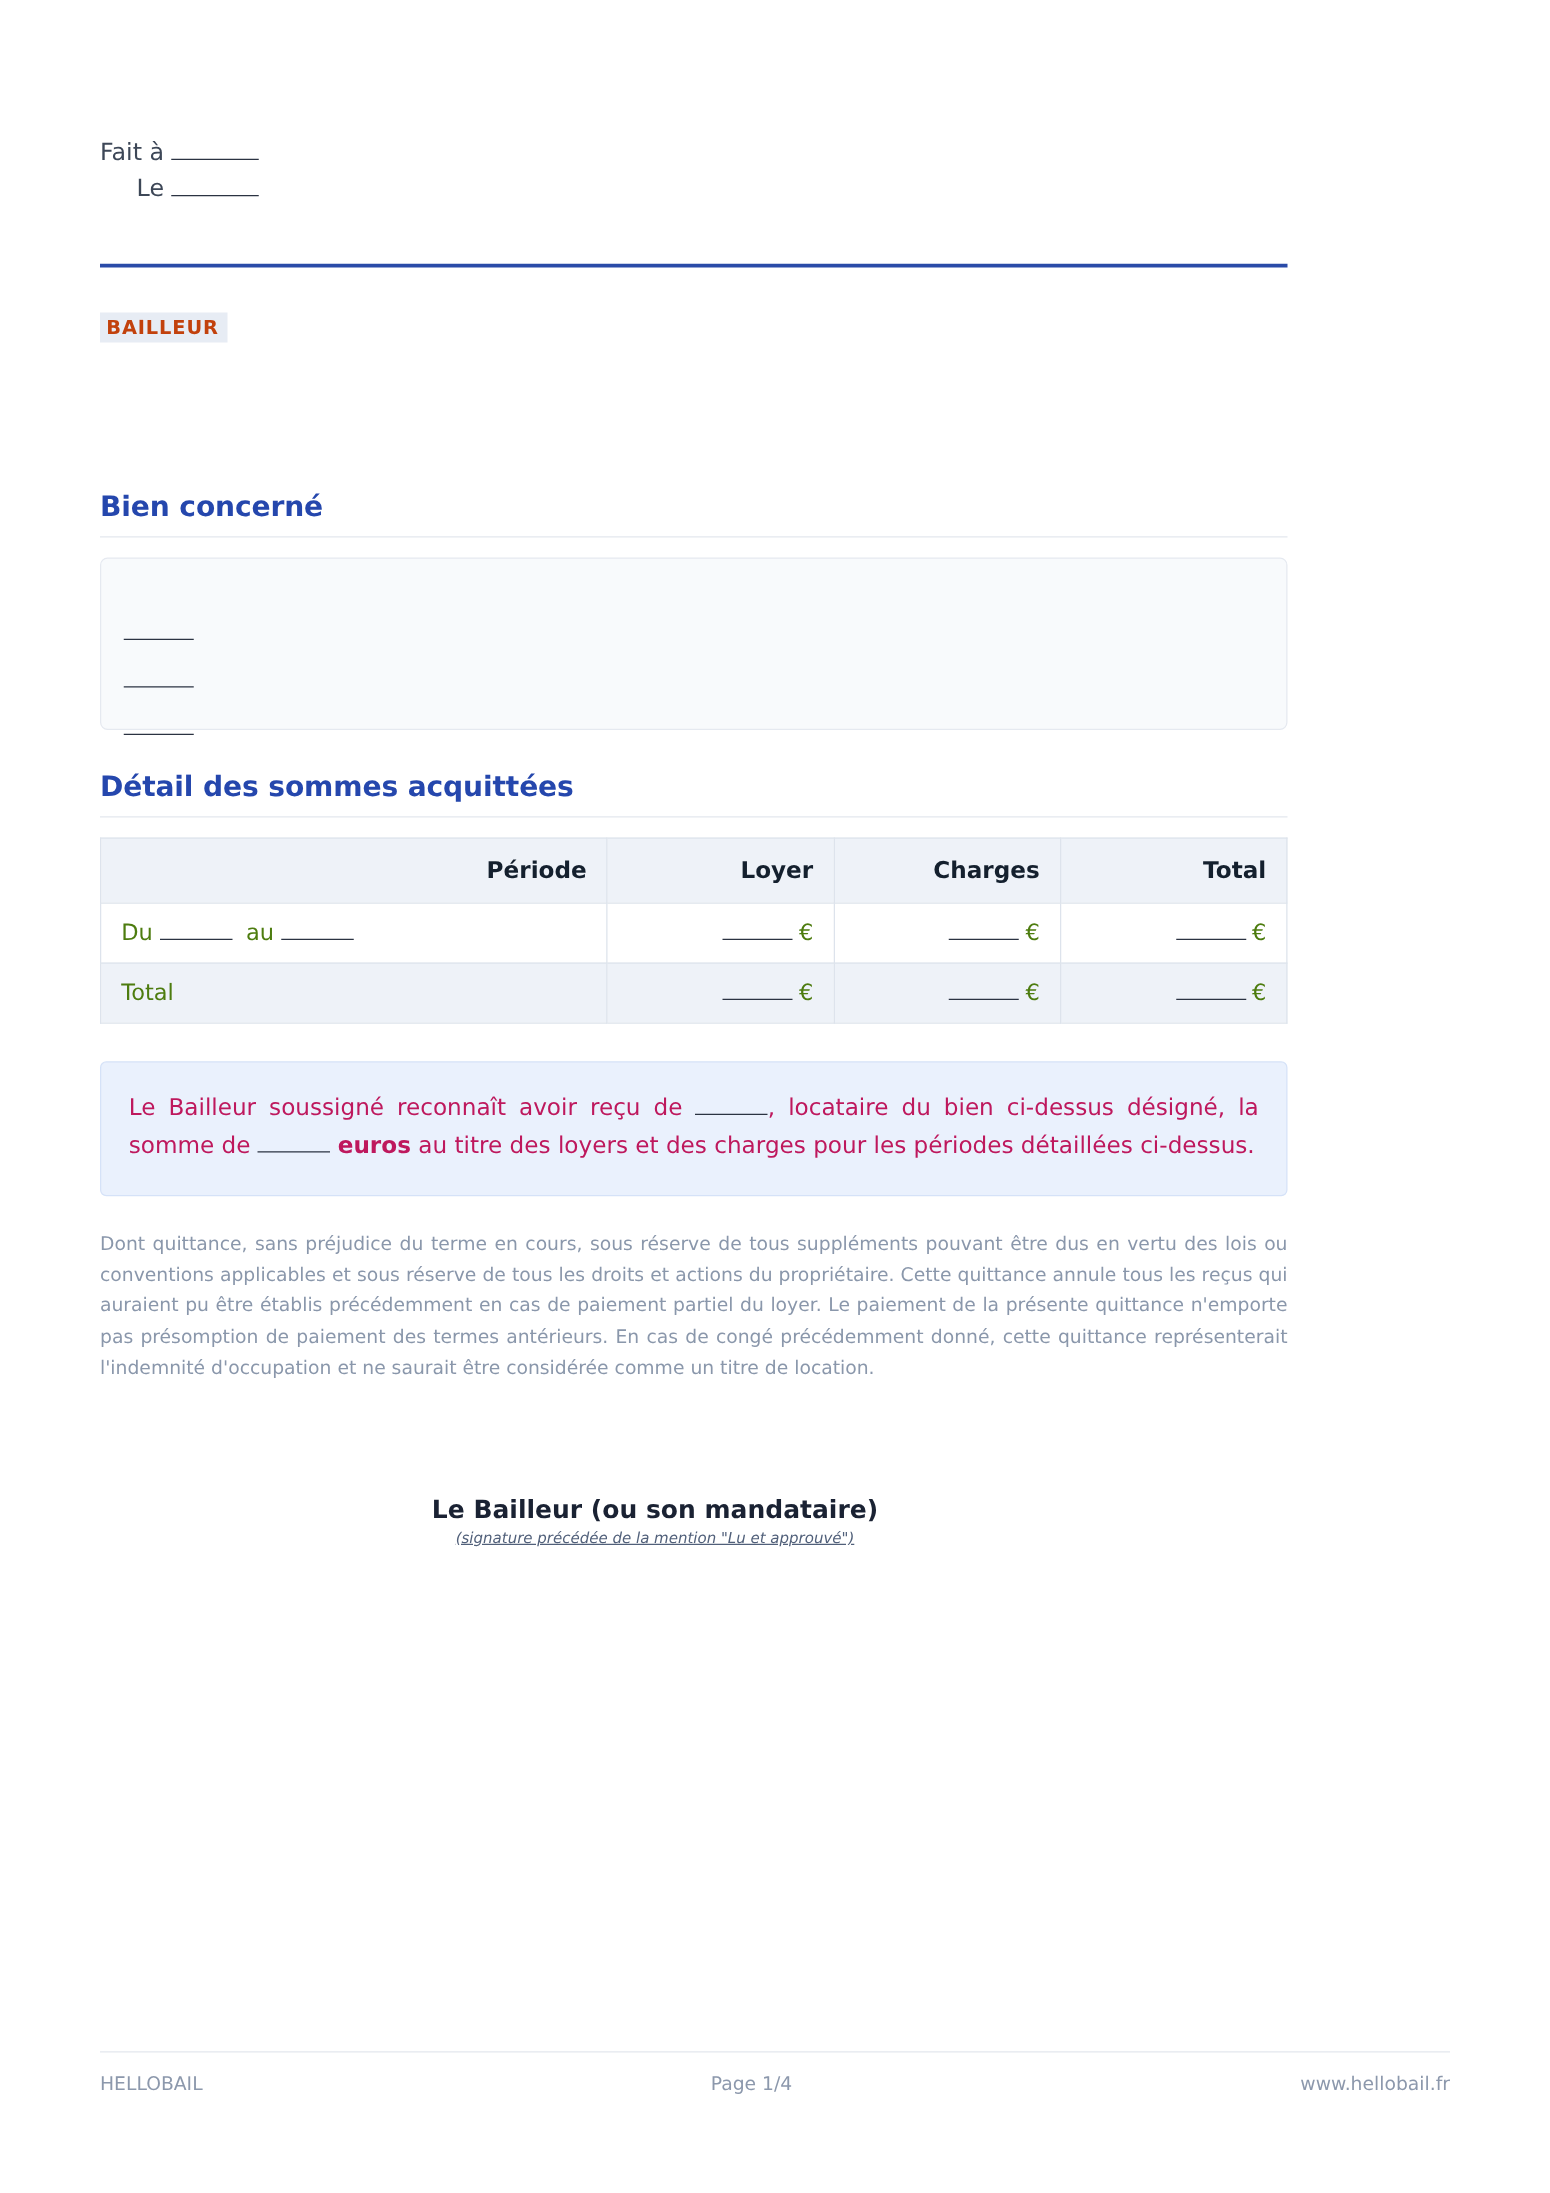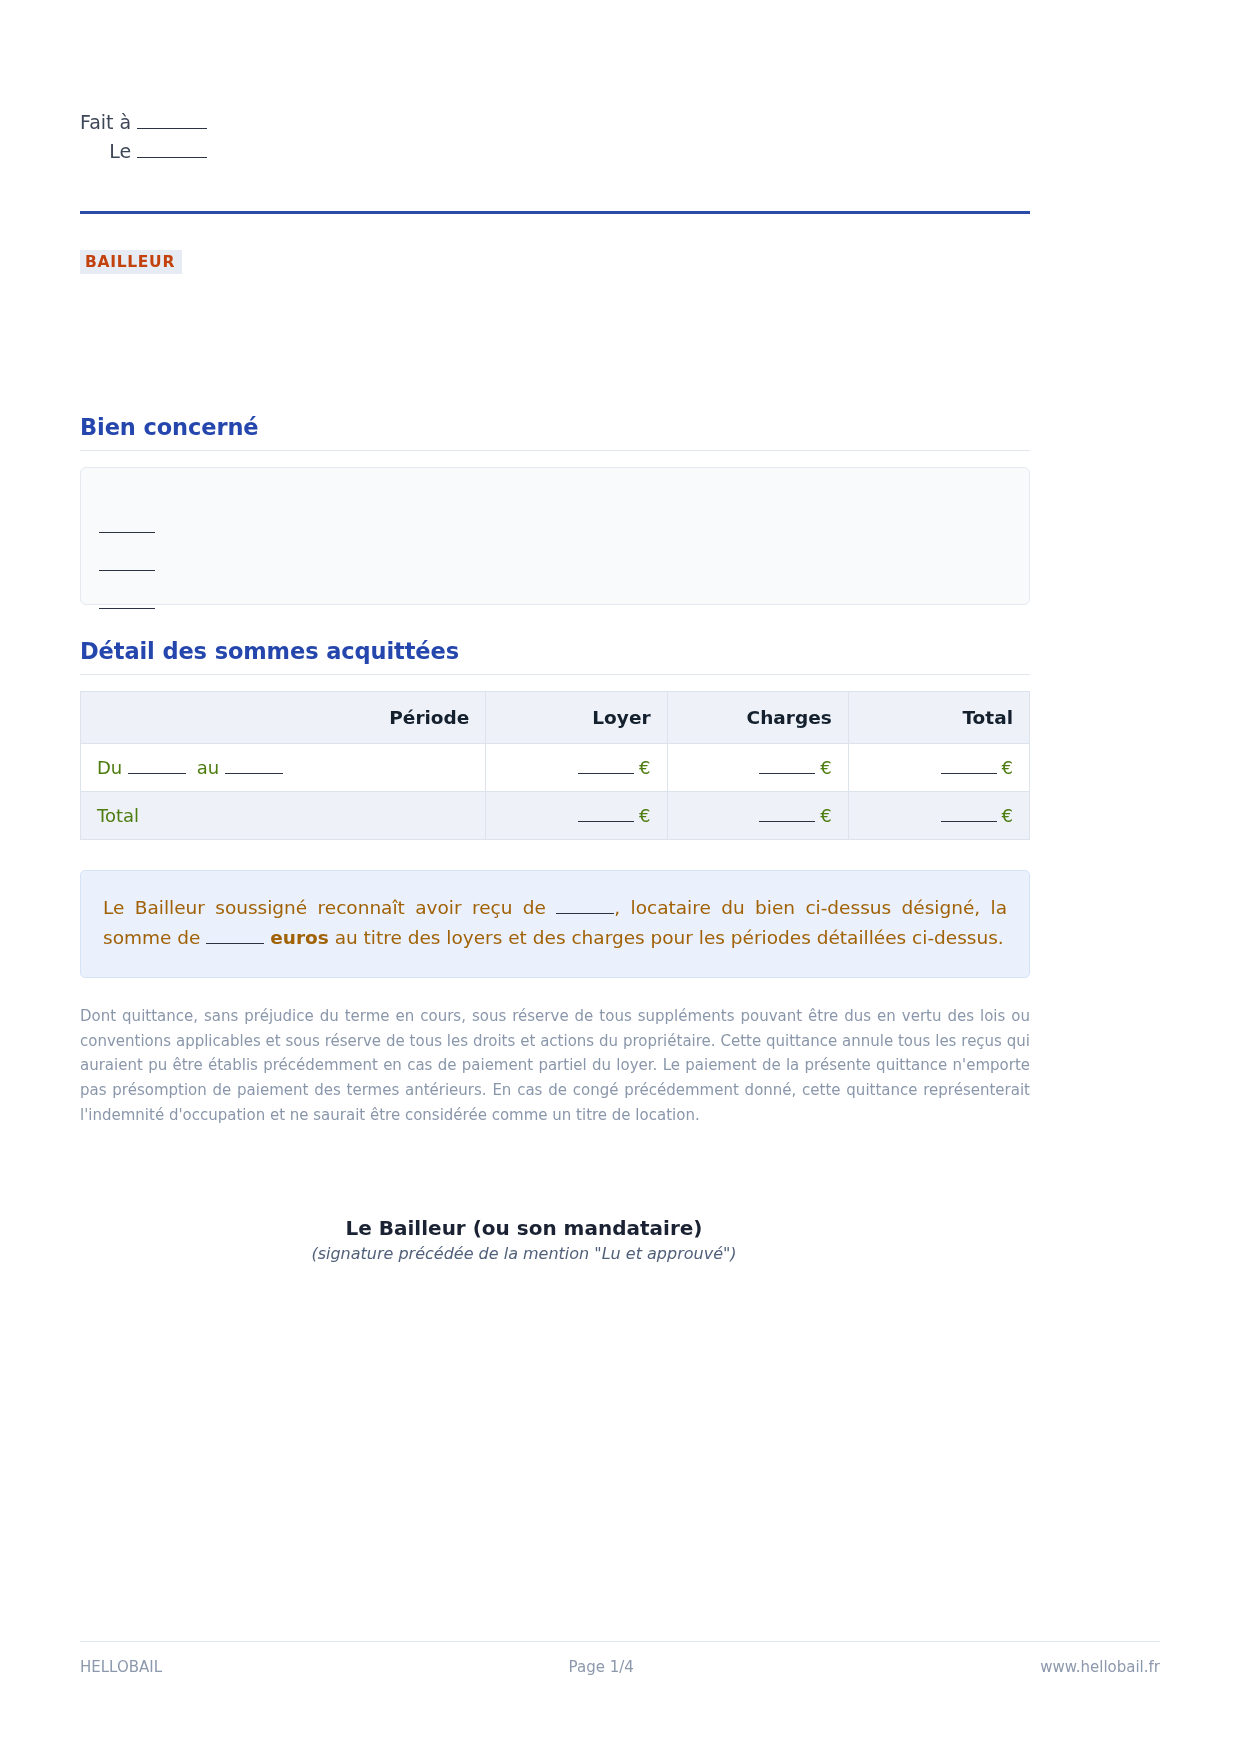--- a/index.html
+++ b/index.html
@@ -99,21 +99,21 @@
     margin: 0 0 10px 0;
     letter-spacing: -0.1px;
   }
   .section-rule {
     border: none;
     border-top: 1px solid #e3e7ee;
     margin: 0 0 16px 0;
   }
 
   
-  .bien-section { margin-top: 44px; }
+  .bien-section { margin-top: 23px; }
   .bien-box {
     background: #f8fafc;
     border: 1px solid #e5e9f0;
     border-radius: 6px;
     height: 138px;
     box-sizing: border-box;
     padding: 50px 0 0 18px;
   }
   .bien-line { margin-bottom: 19px; }
   .bien-line .blank { width: 56px; }
@@ -148,21 +148,21 @@
 
   
   .callout {
     margin-top: 30px;
     background: #eaf1fd;
     border: 1px solid #d5e2f8;
     border-radius: 5px;
     padding: 22px 22px 24px 22px;
     font-size: 18.5px;
     line-height: 1.62;
-    color: #a16207;
+    color: #be185d;
     text-align: justify;
   }
   .callout .blank { width: 58px; }
   .callout b { font-weight: 700; }
 
   
   .legal {
     margin-top: 26px;
     font-size: 15px;
     line-height: 1.65;
@@ -176,23 +176,24 @@
     text-align: center;
     padding-right: 62px;
   }
   .sig-title {
     font-size: 20px;
     font-weight: 700;
     color: #1a2233;
     margin-bottom: 4px;
   }
   .sig-sub {
-    font-size: 16px;
+    font-size: 12px;
     font-style: italic;
     color: #51607a;
+    text-decoration: underline;
   }
 
   
   .footer {
     position: absolute;
     left: 80px;
     right: 80px;
     bottom: 78px;
     border-top: 1px solid #e3e7ee;
     padding-top: 16px;

